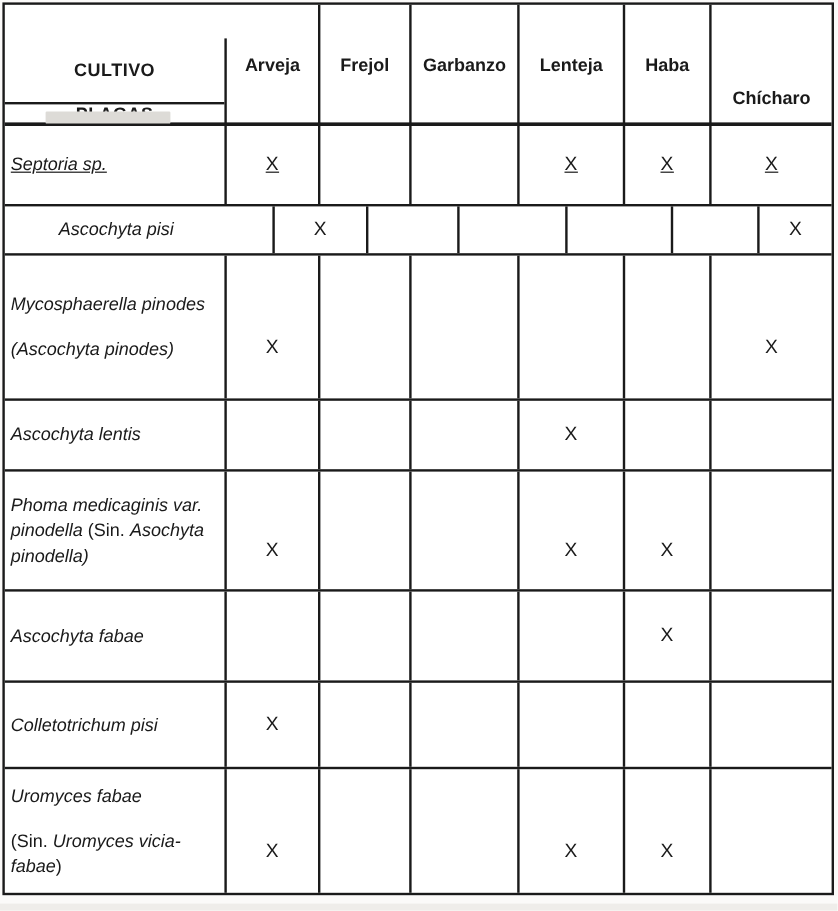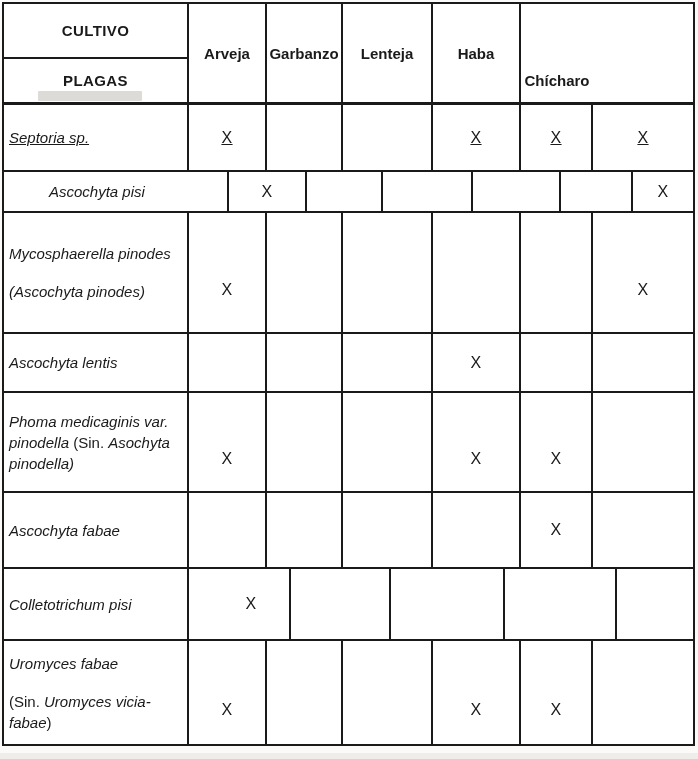--- a/index.html
+++ b/index.html
@@ -26,21 +26,21 @@
     border-right:2px solid #1a1a1a;
     position:relative;
     display:flex;
     align-items:center;
     justify-content:center;
   }
   .cell:last-child { border-right:none; }
 
   
   .header-row { height:101px; border-bottom:3px solid #1a1a1a; }
-  .corner-cell { flex-direction:column; align-items:stretch; justify-content:stretch; padding:0; }
+  .corner-cell { flex-direction:column; align-items:stretch; justify-content:stretch; padding:0;margin-top:28px; }
   .corner-top {
     height:55px; border-bottom:2px solid #1a1a1a;
     display:flex; align-items:center; justify-content:center;
     font-weight:bold; font-size:15px; letter-spacing:.4px;
   }
   .corner-bottom {
     flex:1; display:flex; align-items:center; justify-content:center;
     font-weight:bold; font-size:15px; letter-spacing:.4px; position:relative;
   }
   .smudge {
@@ -73,20 +73,21 @@
   <div class="grid-table">
 
     <div class="row header-row">
       <div class="cell corner-cell">
         <div class="corner-top">CULTIVO</div>
         <div class="corner-bottom">PLAGAS</div>
         <div class="smudge"></div>
       </div>
 
     <div class="cell head">Arveja</div>
+        <div class="cell head">Frejol</div>
         <div class="cell head">Garbanzo</div>
         <div class="cell head">Lenteja</div>
         <div class="cell head">Haba</div>
         <div class="cell head low">Chícharo</div>
       </div>
 
   <div class="row body-row" style="height: 67px; text-decoration: underline;">
         <div class="cell label-cell">
           <div class="para"><span>Septoria sp.</span></div>
         </div>
@@ -172,21 +173,21 @@
         </div>
         <div class="cell mark-cell"></div>
         <div class="cell mark-cell"></div>
         <div class="cell mark-cell"></div>
         <div class="cell mark-cell"></div>
         <div class="cell mark-cell">
           <span class="x">X</span>
         </div>
         <div class="cell mark-cell"></div>
       </div>
-      <div class="row body-row" style="height: 72px; gap: 24px;">
+      <div class="row body-row" style="height: 72px;">
         <div class="cell label-cell">
           <div class="para"><span>Colletotrichum pisi</span></div>
         </div>
         <div class="cell mark-cell">
           <span class="x">X</span>
         </div>
         <div class="cell mark-cell"></div>
         <div class="cell mark-cell"></div>
         <div class="cell mark-cell"></div>
         <div class="cell mark-cell"></div>

